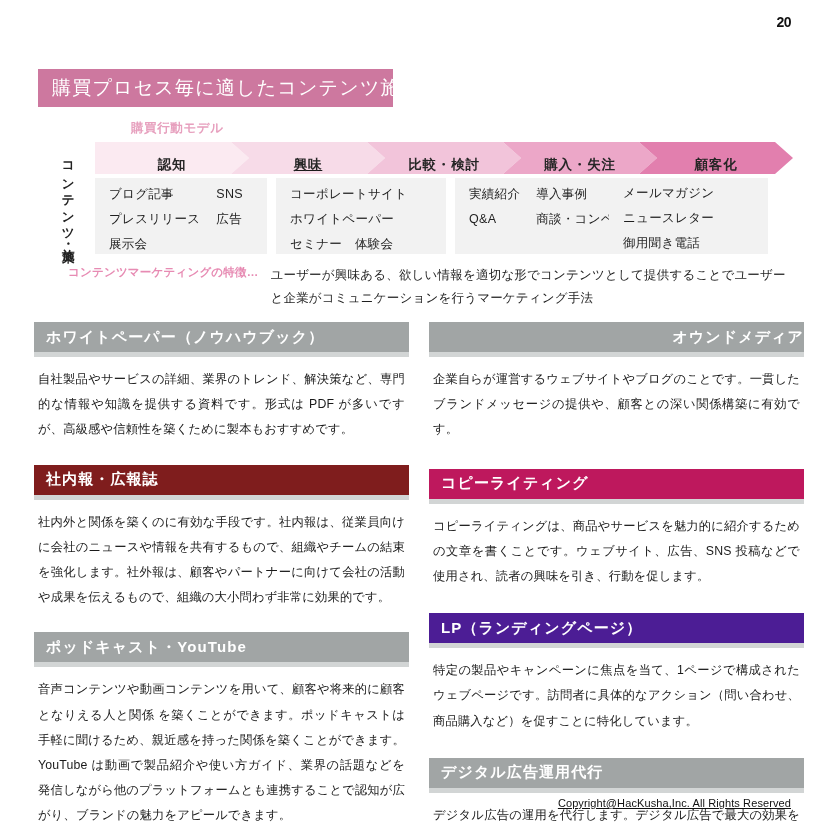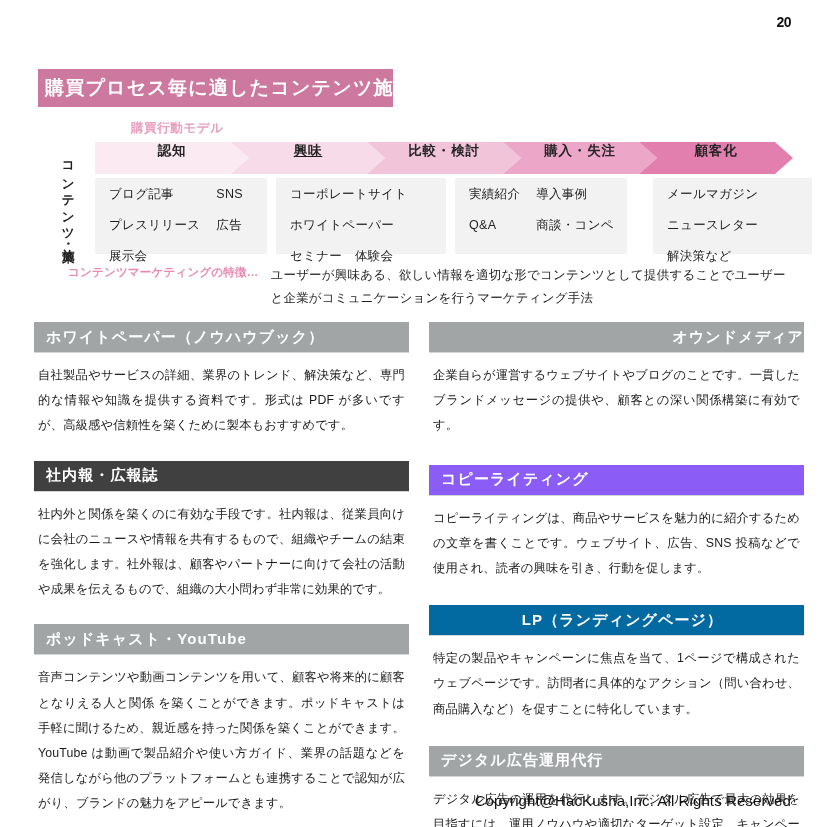--- a/index.html
+++ b/index.html
@@ -34,23 +34,23 @@
     top: 69px;
     width: 355px;
     height: 38px;
     background: #cd789f;
     display: flex;
     align-items: center;
   }
   .main-title-text {
     color: #ffffff;
     font-size: 19px;
-    font-weight: bold;
+    font-weight: normal;
     letter-spacing: 1.2px;
-    padding-left: 7px;
+    padding-left: 14px;
     white-space: nowrap;
   }
 
   
   .diagram {
     position: absolute;
     left: 38px;
     top: 120px;
     width: 760px;
   }
@@ -87,21 +87,21 @@
     left: 57px;
     top: 22px;
     width: 700px;
     height: 32px;
   }
   .arrow-seg {
     position: absolute;
     top: 0;
     height: 32px;
     display: flex;
-    align-items: flex-start;
+    align-items: flex-end;
     justify-content: center;
   }
   .arrow-seg .arrow-shape {
     position: absolute;
     inset: 0;
     clip-path: polygon(0 0, calc(100% - 18px) 0, 100% 50%, calc(100% - 18px) 100%, 0 100%, 18px 50%);
   }
   .arrow-seg.first .arrow-shape {
     clip-path: polygon(0 0, calc(100% - 18px) 0, 100% 50%, calc(100% - 18px) 100%, 0 100%);
   }
@@ -131,21 +131,21 @@
     padding: 8px 0 0 0;
   }
   .cell-inner {
     display: flex;
     padding-left: 14px;
     gap: 16px;
   }
   .cell-col {
     display: flex;
     flex-direction: column;
-    gap: 13px;
+    gap: 7px;
   }
   .cell-item {
     font-size: 12.5px;
     color: #1f1f1f;
     line-height: 1.42;
     white-space: nowrap;
     letter-spacing: 0.3px;
   }
 
   
@@ -187,21 +187,21 @@
     width: 378px;
     display: flex;
     flex-direction: column;
   }
   .card { margin-bottom: 20px; }
   .card-header {
     background: #a1a5a5;
     height: 30px;
     display: flex;
     align-items: center;
-    border-bottom: 1px solid #a21caf;
+    border-bottom: 5px solid #a21caf;
   }
   .card-header-title {
     color: #ffffff;
     font-size: 15px;
     font-weight: bold;
     letter-spacing: 1.1px;
     padding-left: 12px;
     white-space: nowrap;
   }
   .card-body {
@@ -218,24 +218,25 @@
   .col.left .card:nth-child(2) { margin-bottom: 22px; }
   .col.right .card:nth-child(1) { margin-bottom: 26px; }
   .col.right .card:nth-child(2) { margin-bottom: 24px; }
   .col.right .card:nth-child(3) { margin-bottom: 24px; }
 
   
   .footer-copyright {
     position: absolute;
     right: 36px;
     bottom: 18px;
-    font-size: 15px;
+    font-size: 11px;
     color: #111;
     letter-spacing: 0.1px;
     white-space: nowrap;
+    text-decoration: underline;
   }
 </style>
 </head>
 <body>
 
 <div class="page-number">20</div>
 
 <div class="main-title-bar">
   <span class="main-title-text">購買プロセス毎に適したコンテンツ施策</span>
 </div>
@@ -293,73 +294,73 @@
           <div class="cell-col">
             <div class="cell-item">実績紹介</div>
             <div class="cell-item">Q&amp;A</div>
           </div>
           <div class="cell-col">
             <div class="cell-item">導入事例</div>
             <div class="cell-item">商談・コンペ</div>
           </div>
         </div>
       </div>
-      <div class="cell-box" style="left: 558px; width: 159px;">
+      <div class="cell-box" style="left: 514px; width: 159px; font-family: Liberation Mono, monospace;">
         <div class="cell-inner">
           <div class="cell-col">
             <div class="cell-item">メールマガジン</div>
             <div class="cell-item">ニュースレター</div>
-            <div class="cell-item">解決策など</div>
+            <div class="cell-item">御用聞き電話</div>
           </div>
         </div>
       </div>
     </div>
 </div>
 
 <div class="feature-note">
   <span class="feature-note-label">コンテンツマーケティングの特徴…</span>
   <span class="feature-note-body">ユーザーが興味ある、欲しい情報を適切な形でコンテンツとして提供することでユーザーと企業がコミュニケーションを行うマーケティング手法</span>
 </div>
 
 <div class="columns">
   <div class="col left" id="col-left">
       <div class="card">
         <div class="card-header" style="background: rgb(161, 165, 165); border-bottom-color: rgb(210, 213, 213);">
           <span class="card-header-title">ホワイトペーパー（ノウハウブック）</span>
         </div>
         <div class="card-body">自社製品やサービスの詳細、業界のトレンド、解決策など、専門的な情報や知識を提供する資料です。形式は PDF が多いですが、高級感や信頼性を築くために製本もおすすめです。</div>
       </div>
       <div class="card">
-        <div class="card-header" style="background: #404040; border-bottom-color: rgb(210, 213, 213);">
+        <div class="card-header" style="background: #7f1d1d; border-bottom-color: rgb(210, 213, 213);">
           <span class="card-header-title">社内報・広報誌</span>
         </div>
         <div class="card-body">社内外と関係を築くのに有効な手段です。社内報は、従業員向けに会社のニュースや情報を共有するもので、組織やチームの結束を強化します。社外報は、顧客やパートナーに向けて会社の活動や成果を伝えるもので、組織の大小問わず非常に効果的です。</div>
       </div>
       <div class="card">
         <div class="card-header" style="background: rgb(161, 165, 165); border-bottom-color: rgb(210, 213, 213);">
           <span class="card-header-title">ポッドキャスト・YouTube</span>
         </div>
         <div class="card-body">音声コンテンツや動画コンテンツを用いて、顧客や将来的に顧客となりえる人と関係 を築くことができます。ポッドキャストは手軽に聞けるため、親近感を持った関係を築くことができます。YouTube は動画で製品紹介や使い方ガイド、業界の話題などを発信しながら他のプラットフォームとも連携することで認知が広がり、ブランドの魅力をアピールできます。</div>
       </div>
     </div>
   <div class="col right" id="col-right">
       <div class="card">
         <div class="card-header" style="background: rgb(161, 165, 165); border-bottom-color: rgb(210, 213, 213); justify-content: flex-end;">
           <span class="card-header-title">オウンドメディア</span>
         </div>
         <div class="card-body">企業自らが運営するウェブサイトやブログのことです。一貫したブランドメッセージの提供や、顧客との深い関係構築に有効です。</div>
       </div>
       <div class="card">
-        <div class="card-header" style="background: #8b5cf6; border-bottom-color: rgb(210, 213, 213); text-align: right;">
+        <div class="card-header" style="background: #be185d; border-bottom-color: rgb(210, 213, 213); text-align: right;">
           <span class="card-header-title">コピーライティング</span>
         </div>
         <div class="card-body">コピーライティングは、商品やサービスを魅力的に紹介するための文章を書くことです。ウェブサイト、広告、SNS 投稿などで使用され、読者の興味を引き、行動を促します。</div>
       </div>
       <div class="card">
-        <div class="card-header" style="background: #0369a1; border-bottom-color: rgb(210, 213, 213); justify-content: center;">
+        <div class="card-header" style="background: #4c1d95; border-bottom-color: rgb(210, 213, 213);">
           <span class="card-header-title">LP（ランディングページ）</span>
         </div>
         <div class="card-body">特定の製品やキャンペーンに焦点を当て、1ページで構成されたウェブページです。訪問者に具体的なアクション（問い合わせ、商品購入など）を促すことに特化しています。</div>
       </div>
       <div class="card">
         <div class="card-header" style="background: rgb(161, 165, 165); border-bottom-color: rgb(210, 213, 213);">
           <span class="card-header-title">デジタル広告運用代行</span>
         </div>
         <div class="card-body">デジタル広告の運用を代行します。デジタル広告で最大の効果を目指すには、運用ノウハウや適切なターゲット設定、キャンペーン設計等が必要です。</div>
       </div>

